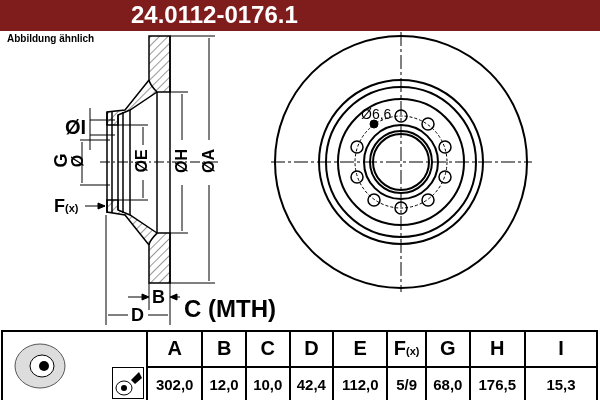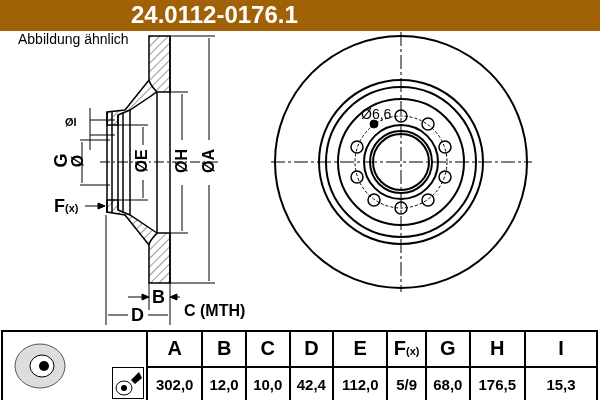--- a/index.html
+++ b/index.html
@@ -1,20 +1,20 @@
 <!DOCTYPE html>
 <html><head>
 <meta charset="utf-8">
 <style>
   html, body { margin:0; padding:0; background:#fff; }
   body { width:600px; height:400px; position:relative; overflow:hidden; font-family:"Liberation Sans", sans-serif; }
-  .header { position:absolute; left:0; top:0; width:600px; height:31px; background:#a16207; color:#fff; }
+  .header { position:absolute; left:0; top:0; width:600px; height:31px; background:#7f1d1d; color:#fff; }
   .header .pn { position:absolute; left:131px; top:1px; font-size:24px; font-weight:bold; letter-spacing:0px; }
   .header .code { position:absolute; left:323px; top:1px; font-size:24px; font-weight:bold; }
-  .note { position:absolute; left:18px; top:33px; font-size:14px; font-weight:normal; line-height:12px; color:#000; }
+  .note { position:absolute; left:7px; top:33px; font-size:10px; font-weight:bold; line-height:12px; color:#000; }
   svg.draw { position:absolute; left:0; top:0; }
   .lbl { position:absolute; font-weight:bold; color:#000; }
   table.spec { position:absolute; left:1px; top:330px; width:597px; height:68px; border-collapse:collapse; }
   table.spec td { border:2px solid #000; text-align:center; font-weight:bold; padding:0; }
   table.spec .hd td { font-size:20px; height:32px; }
   table.spec .vl td { font-size:15px; height:32px; }
   table.spec td.pic { width:143px; position:relative; }
   .fx-small { font-size:11px; }
 </style>
 </head>
@@ -111,29 +111,29 @@
       <circle cx="374" cy="200" r="6"></circle>
       <circle cx="357" cy="177" r="6"></circle>
       <circle cx="357" cy="147" r="6"></circle>
     </g>
     <circle cx="374" cy="124" r="4" fill="#000"></circle>
     <line x1="271" y1="162" x2="532" y2="162" stroke-width="1" stroke-dasharray="14,3,3,3"></line>
     <line x1="401" y1="32" x2="401" y2="292" stroke-width="1" stroke-dasharray="14,3,3,3"></line>
   </g>
 </svg>
 
-<span class="lbl" style="left:65px;top:116px;font-size:11px;">ØI</span>
+<span class="lbl" style="left:65px;top:116px;font-size:20px;">ØI</span>
 <span class="lbl" style="left:54px;top:150px;font-size:18px;transform:rotate(-90deg);">G</span>
 <span class="lbl" style="left:72px;top:152px;font-size:16px;transform:rotate(-90deg);">Ø</span>
 <span class="lbl" style="left:130px;top:152px;font-size:16px;transform:rotate(-90deg);">ØE</span>
 <span class="lbl" style="left:170px;top:152px;font-size:16px;transform:rotate(-90deg);">ØH</span>
 <span class="lbl" style="left:197px;top:152px;font-size:16px;transform:rotate(-90deg);">ØA</span>
 <span class="lbl" style="left:54px;top:196px;font-size:18px;"><span>F</span><span class="fx-small">(x)</span></span>
 <span class="lbl" style="left:152px;top:287px;font-size:18px;">B</span>
-<span class="lbl" style="left:184px;top:302px;font-size:16px;">C (MTH)</span>
+<span class="lbl" style="left:184px;top:295px;font-size:24px;">C (MTH)</span>
 <span class="lbl" style="left:131px;top:305px;font-size:18px;">D</span>
 <span class="lbl" style="left:361px;top:106px;font-size:14px;font-weight:normal;">Ø6,6</span>
 
 <table class="spec">
   <tbody>
       <tr class="hd">
     <td class="pic" rowspan="2">
       <svg width="140" height="64">
         <ellipse cx="35" cy="34" rx="25" ry="22" fill="#ddd" stroke="#555"></ellipse>
         <ellipse cx="37" cy="34" rx="12" ry="11" fill="#fff" stroke="#000"></ellipse>

